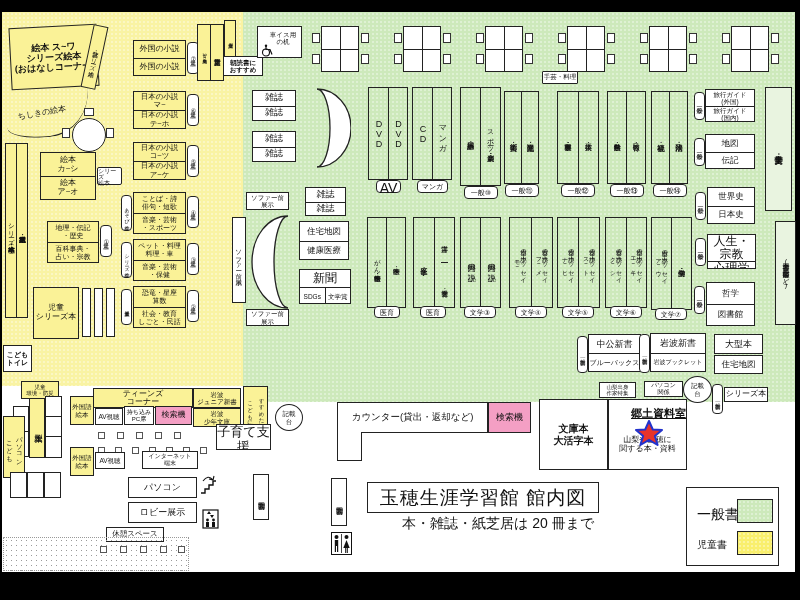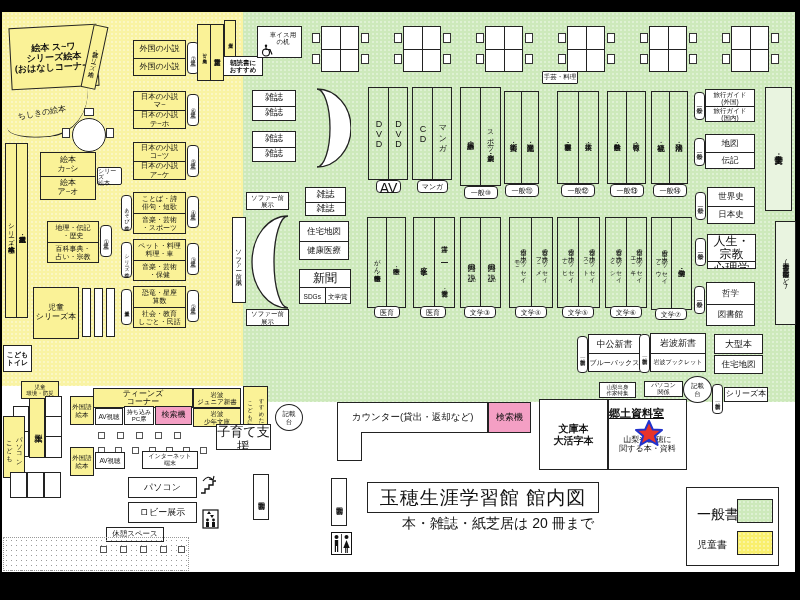--- a/index.html
+++ b/index.html
@@ -491,21 +491,21 @@
   <div class="bx lbl" style="left:644px;top:381px;width:39px;height:16px;font-size:6px">パソコン
 関係</div>
   <div class="bx circ lbl" style="left:683px;top:376px;width:29px;height:27px;font-size:6.5px">記載
 台</div>
   <div class="vcap" style="left:712px;top:384px;width:11px;height:30px;font-size:5.5px">一般新書</div>
   <div class="bx lbl" style="left:724px;top:387px;width:44px;height:15px;font-size:8px">シリーズ本</div>
 
   <div class="bx b2 lbl" style="left:539px;top:399px;width:69px;height:71px;font-size:10px;font-weight:bold">文庫本
 大活字本</div>
   <div class="bx b2" style="left:608px;top:399px;width:79px;height:71px">
-    <div style="position:absolute;left:0;top:6px;width:100%;text-align:left;font-size:11px;font-weight:bold;text-decoration:underline">郷土資料室</div>
+    <div style="position:absolute;left:0;top:6px;width:100%;text-align:right;font-size:11px;font-weight:bold;text-decoration:underline">郷土資料室</div>
     <div class="lbl" style="position:absolute;left:0;top:24px;width:100%;height:42px;font-size:8px">山梨や玉穂に
 関する本・資料</div>
   </div>
   <div style="position:absolute;left:635px;top:420px">
     <svg width="28" height="28" viewBox="0 0 28 28">
         <polygon points="14,1 17.8,9.5 27,9.9 19.9,15.9 22.6,25 14,19.8 5.4,25 8.1,15.9 1,9.9 10.2,9.5" fill="#e8332a" stroke="#2233cc" stroke-width="2" stroke-linejoin="round"></polygon>
       </svg>
   </div>
 
   <div class="bx lbl" style="left:337px;top:402px;width:151px;height:31px;font-size:9.5px">カウンター(貸出・返却など)</div>

